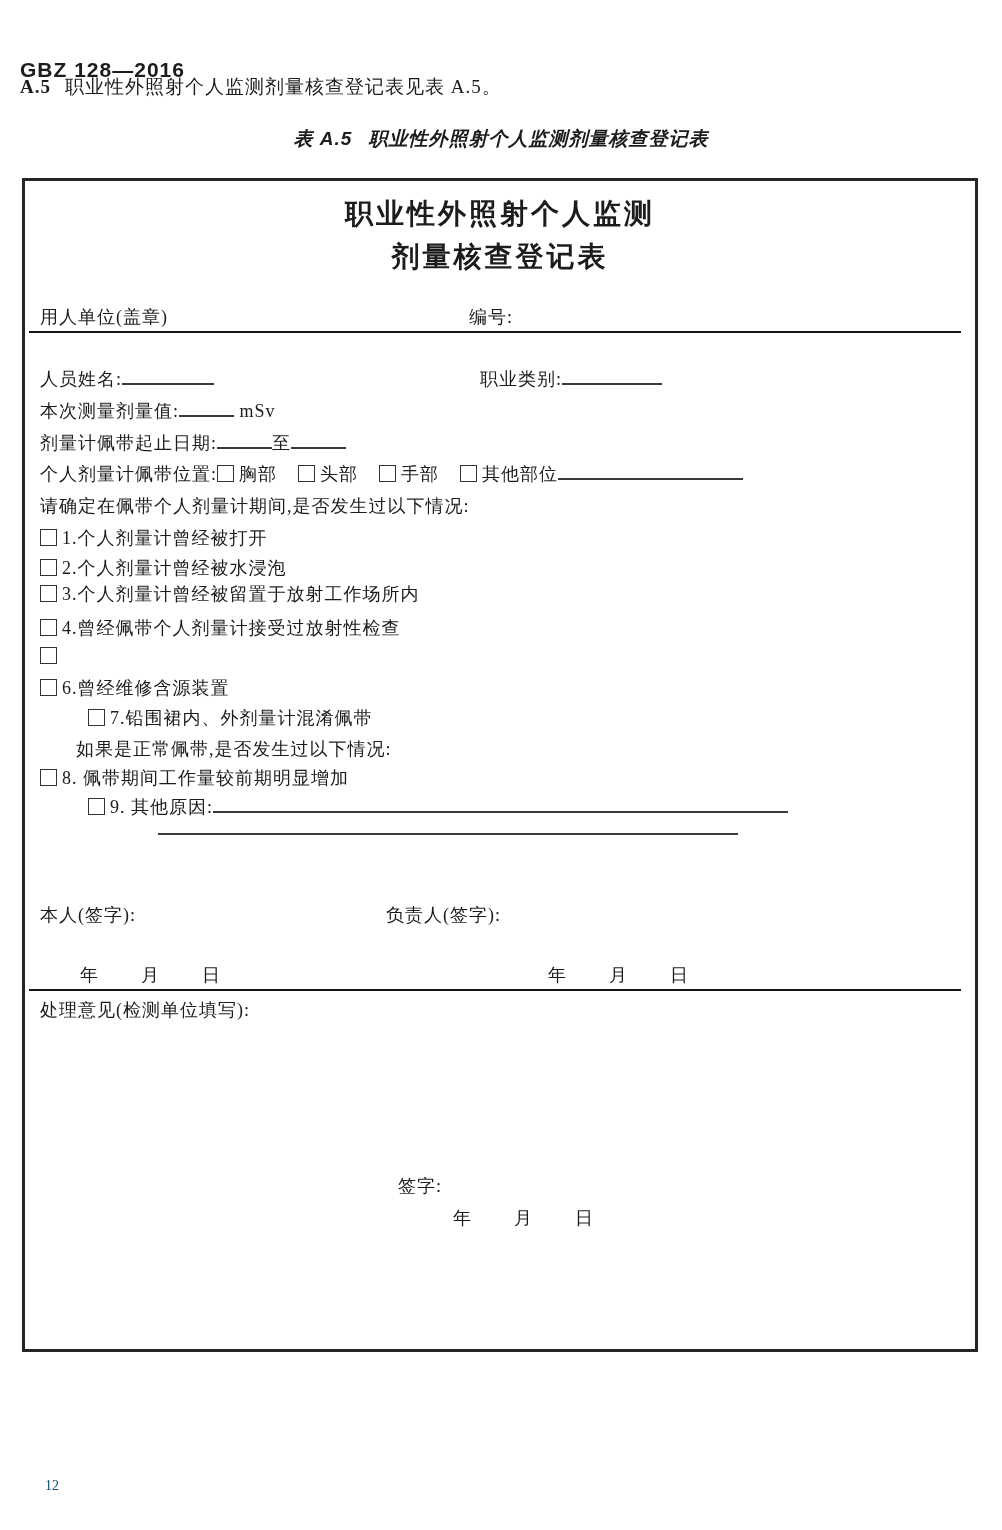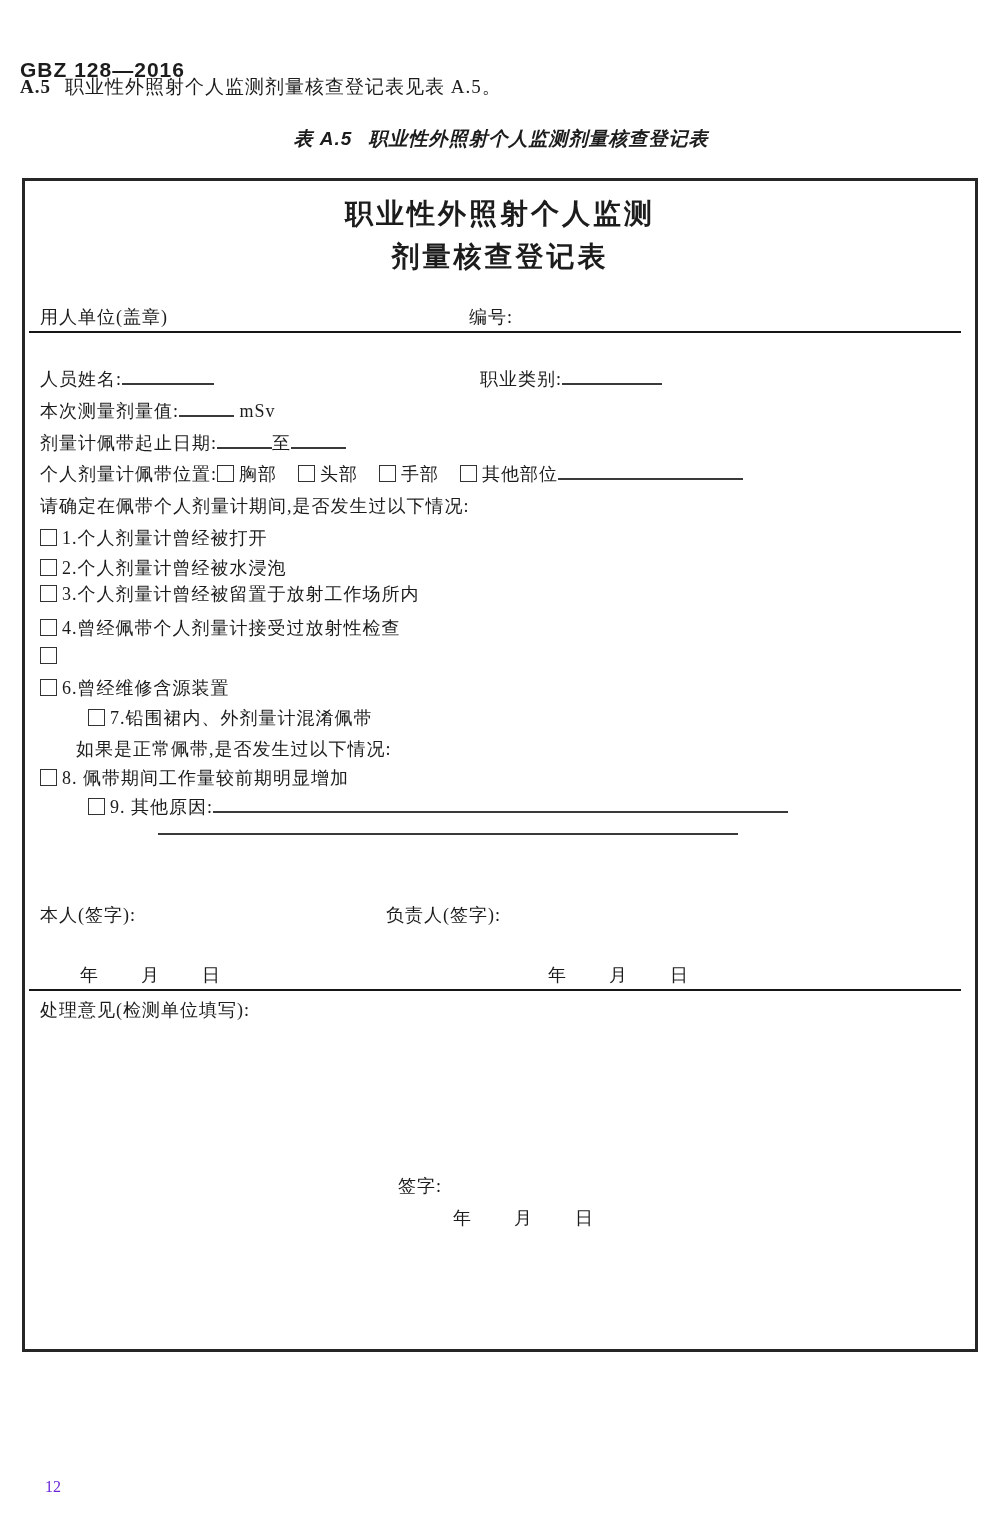--- a/index.html
+++ b/index.html
@@ -62,21 +62,21 @@
   .rule-full{
     left:4px;width:932px;height:0;
     border-top:2.5px solid #161616;
   }
   .blank-line2{
     left:133px;top:652px;width:580px;height:0;
     border-top:2px solid #3a3a3a;
   }
   .date-group span{display:inline-block;}
   .date-gap{margin-right:42px;}
-  .page-num{left:45px;top:1478px;font-size:16px;color:#6d28d9;}
+  .page-num{left:45px;top:1478px;font-size:14px;color:#0c4a6e;}
 </style>
 </head>
 <body>
 
 <div class="page">
 
   <div class="abs std-code">GBZ 128—2016</div>
 
   <div class="abs section-line">
     <span class="section-label">A.5</span><span>职业性外照射个人监测剂量核查登记表见表 A.5。</span>

